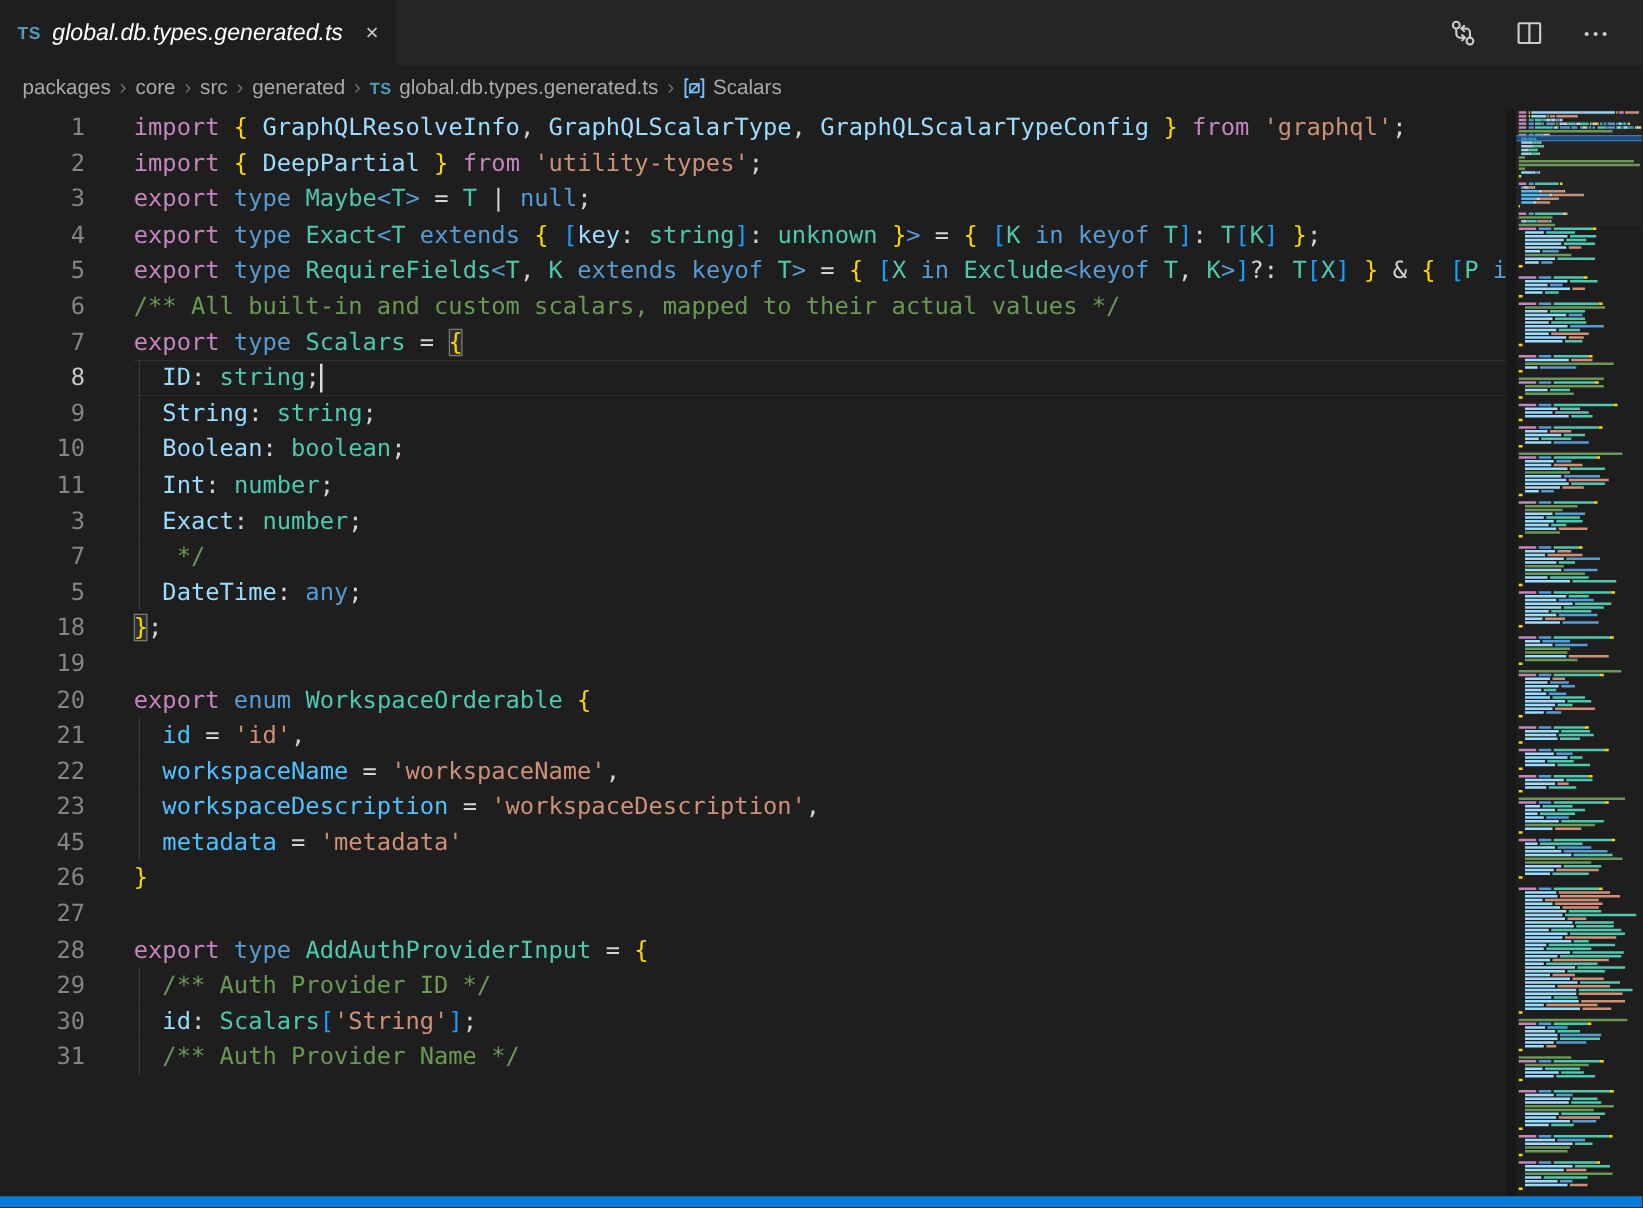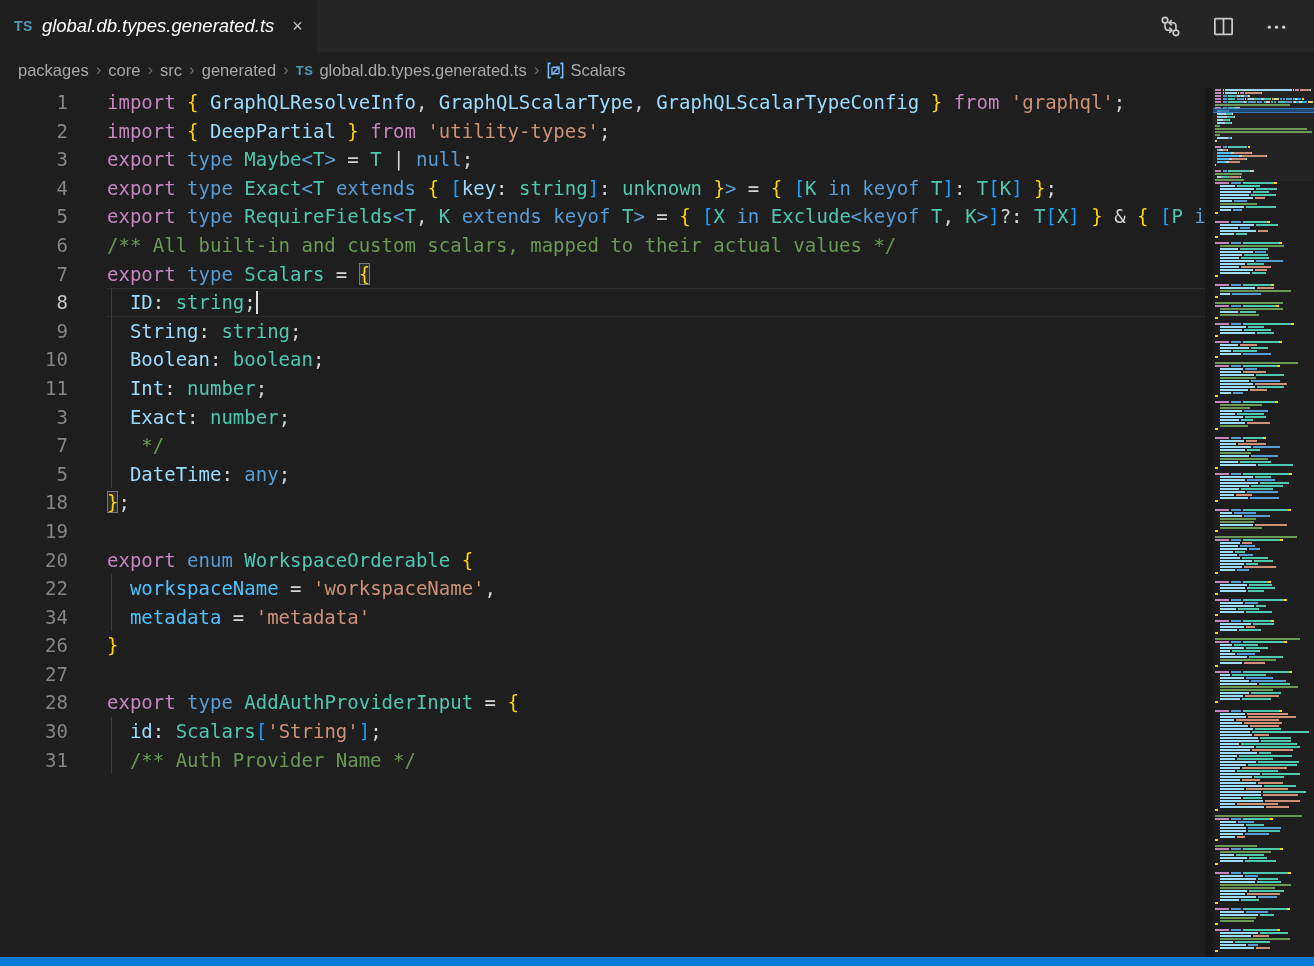--- a/index.html
+++ b/index.html
@@ -181,38 +181,50 @@
     </div>
     <div class="line">
       <span class="ln">19</span>
       <span class="ltxt"></span>
     </div>
     <div class="line">
       <span class="ln">20</span>
       <span class="ltxt"><span style="color: rgb(197, 134, 192);">export</span><span style="color: rgb(212, 212, 212);"> </span><span style="color: rgb(86, 156, 214);">enum</span><span style="color: rgb(212, 212, 212);"> </span><span style="color: rgb(78, 201, 176);">WorkspaceOrderable</span><span style="color: rgb(212, 212, 212);"> </span><span style="color: rgb(255, 215, 0);">{</span></span>
     </div>
     <div class="line">
+      <span class="ln">21</span>
+      <span class="ltxt"><span class="guide"></span><span style="color: rgb(212, 212, 212);">  </span><span style="color: rgb(79, 193, 255);">id</span><span style="color: rgb(212, 212, 212);"> = </span><span style="color: rgb(206, 145, 120);">'id'</span><span style="color: rgb(212, 212, 212);">,</span></span>
+    </div>
+    <div class="line">
       <span class="ln">22</span>
       <span class="ltxt"><span class="guide"></span><span style="color: rgb(212, 212, 212);">  </span><span style="color: rgb(79, 193, 255);">workspaceName</span><span style="color: rgb(212, 212, 212);"> = </span><span style="color: rgb(206, 145, 120);">'workspaceName'</span><span style="color: rgb(212, 212, 212);">,</span></span>
     </div>
     <div class="line">
-      <span class="ln">34</span>
+      <span class="ln">23</span>
+      <span class="ltxt"><span class="guide"></span><span style="color: rgb(212, 212, 212);">  </span><span style="color: rgb(79, 193, 255);">workspaceDescription</span><span style="color: rgb(212, 212, 212);"> = </span><span style="color: rgb(206, 145, 120);">'workspaceDescription'</span><span style="color: rgb(212, 212, 212);">,</span></span>
+    </div>
+    <div class="line">
+      <span class="ln">45</span>
       <span class="ltxt"><span class="guide"></span><span style="color: rgb(212, 212, 212);">  </span><span style="color: rgb(79, 193, 255);">metadata</span><span style="color: rgb(212, 212, 212);"> = </span><span style="color: rgb(206, 145, 120);">'metadata'</span></span>
     </div>
     <div class="line">
       <span class="ln">26</span>
       <span class="ltxt"><span style="color: rgb(255, 215, 0);">}</span></span>
     </div>
     <div class="line">
       <span class="ln">27</span>
       <span class="ltxt"></span>
     </div>
     <div class="line">
       <span class="ln">28</span>
       <span class="ltxt"><span style="color: rgb(197, 134, 192);">export</span><span style="color: rgb(212, 212, 212);"> </span><span style="color: rgb(86, 156, 214);">type</span><span style="color: rgb(212, 212, 212);"> </span><span style="color: rgb(78, 201, 176);">AddAuthProviderInput</span><span style="color: rgb(212, 212, 212);"> = </span><span style="color: rgb(255, 215, 0);">{</span></span>
+    </div>
+    <div class="line">
+      <span class="ln">29</span>
+      <span class="ltxt"><span class="guide"></span><span style="color: rgb(106, 153, 85);">  /** Auth Provider ID */</span></span>
     </div>
     <div class="line">
       <span class="ln">30</span>
       <span class="ltxt"><span class="guide"></span><span style="color: rgb(212, 212, 212);">  </span><span style="color: rgb(156, 220, 254);">id</span><span style="color: rgb(212, 212, 212);">: </span><span style="color: rgb(78, 201, 176);">Scalars</span><span style="color: rgb(23, 159, 255);">[</span><span style="color: rgb(206, 145, 120);">'String'</span><span style="color: rgb(23, 159, 255);">]</span><span style="color: rgb(212, 212, 212);">;</span></span>
     </div>
     <div class="line">
       <span class="ln">31</span>
       <span class="ltxt"><span class="guide"></span><span style="color: rgb(106, 153, 85);">  /** Auth Provider Name */</span></span>
     </div>
   </div>

